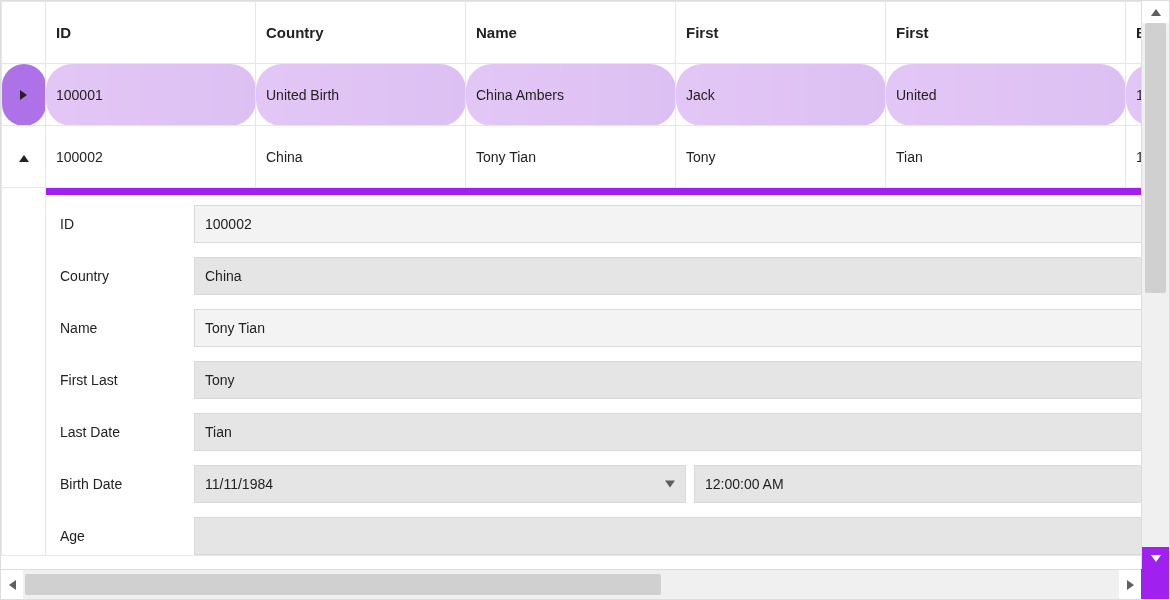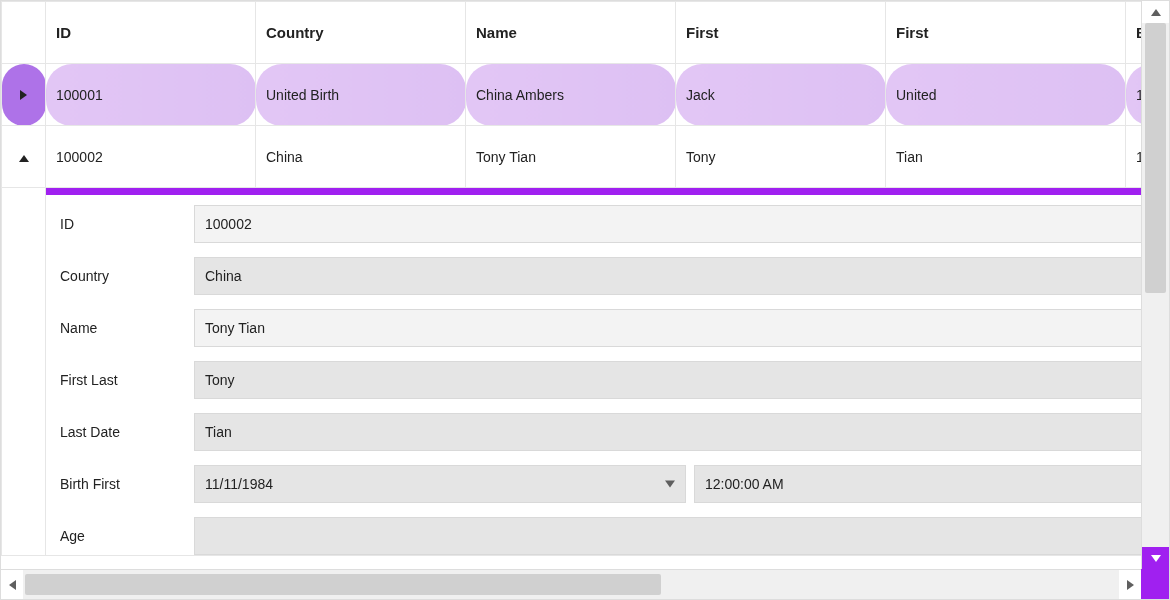--- a/index.html
+++ b/index.html
@@ -220,21 +220,21 @@
                 </div>
 
                 <div class="detail-row">
                   <div class="detail-label">Last Date</div>
                   <div class="field readonly">
                       <span>Tian</span>
                     </div>
                 </div>
 
                 <div class="detail-row">
-                  <div class="detail-label">Birth First</div>
+                  <div class="detail-label">Birth Date</div>
                   <div class="pair">
                     <div class="field readonly half">
                       <span>11/11/1984</span>
                       <span class="drop-arrow tri tri-down-sm"></span>
                     </div>
                     <div class="field readonly half">
                       <span>12:00:00 AM</span>
 
                     </div>
                   </div>

